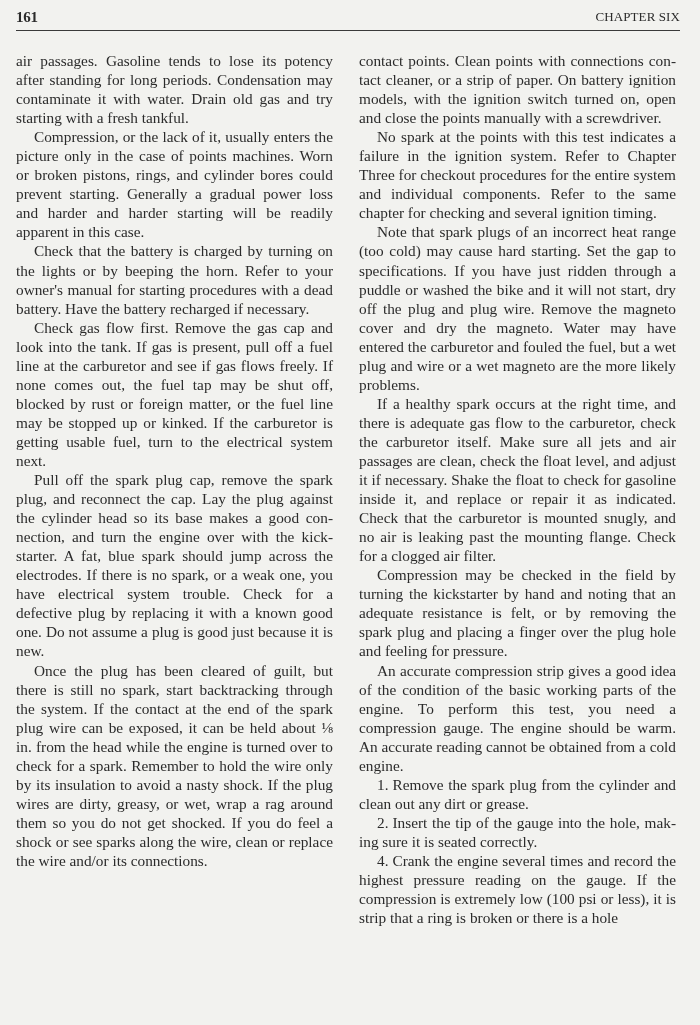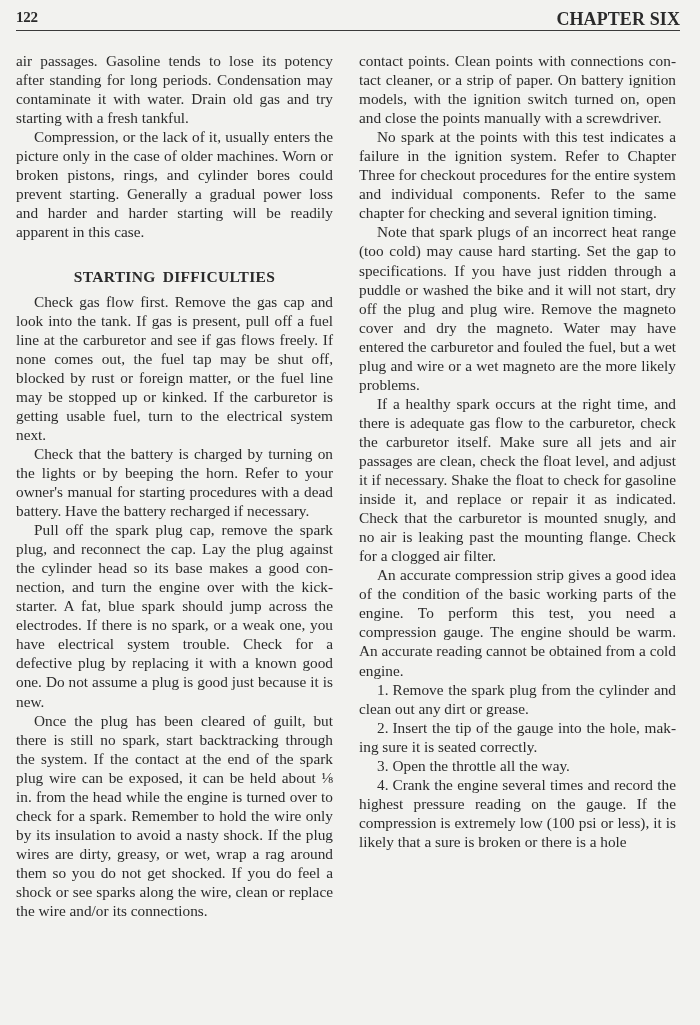--- a/index.html
+++ b/index.html
@@ -28,22 +28,22 @@
     left: 0;
     top: 3px;
     font-size: 15px;
     font-weight: bold;
     letter-spacing: -0.2px;
   }
   .chapter-title {
     position: absolute;
     right: 0;
     top: 3px;
-    font-size: 18px;
-    font-weight: bold;
+    font-size: 13px;
+    font-weight: normal;
     letter-spacing: 0.1px;
   }
   .column {
     position: absolute;
     top: 51px;
     width: 317px;
     font-size: 15.3px;
     line-height: 19.05px;
     text-align: justify;
     hyphens: manual;
@@ -66,39 +66,38 @@
   .step {
     margin: 2px 0 0 0;
     text-indent: 0;
   }
   .step .num { margin-right: 4px; }
 </style>
 </head>
 <body>
 
 <div class="page-header">
-  <span class="page-number">122</span>
+  <span class="page-number">161</span>
   <span class="chapter-title">CHAPTER SIX</span>
 </div>
 
 <div class="column col-left">
   <p class="noindent">air passages. Gasoline tends to lose its potency after standing for long periods. Condensation may contaminate it with water. Drain old gas and try starting with a fresh tankful.</p>
-  <p>Compression, or the lack of it, usually enters the picture only in the case of older machines. Worn or broken pistons, rings, and cylinder bores could prevent starting. Generally a grad­ual power loss and harder and harder starting will be readily apparent in this case.</p>
-  <h2 class="section-heading">STARTING DIFFICULTIES</h2>
+  <p>Compression, or the lack of it, usually enters the picture only in the case of points machines. Worn or broken pistons, rings, and cylinder bores could prevent starting. Generally a grad­ual power loss and harder and harder starting will be readily apparent in this case.</p>
+  <p>Check that the battery is charged by turning on the lights or by beeping the horn. Refer to your owner's manual for starting procedures with a dead battery. Have the battery recharged if necessary.</p>
   <p>Check gas flow first. Remove the gas cap and look into the tank. If gas is present, pull off a fuel line at the carburetor and see if gas flows freely. If none comes out, the fuel tap may be shut off, blocked by rust or foreign matter, or the fuel line may be stopped up or kinked. If the carburetor is getting usable fuel, turn to the electrical system next.</p>
-  <p>Check that the battery is charged by turning on the lights or by beeping the horn. Refer to your owner's manual for starting procedures with a dead battery. Have the battery recharged if necessary.</p>
   <p>Pull off the spark plug cap, remove the spark plug, and reconnect the cap. Lay the plug against the cylinder head so its base makes a good con­nection, and turn the engine over with the kick­starter. A fat, blue spark should jump across the electrodes. If there is no spark, or a weak one, you have electrical system trouble. Check for a defective plug by replacing it with a known good one. Do not assume a plug is good just because it is new.</p>
   <p>Once the plug has been cleared of guilt, but there is still no spark, start backtracking through the system. If the contact at the end of the spark plug wire can be exposed, it can be held about ⅛ in. from the head while the engine is turned over to check for a spark. Remember to hold the wire only by its insulation to avoid a nasty shock. If the plug wires are dirty, greasy, or wet, wrap a rag around them so you do not get shocked. If you do feel a shock or see sparks along the wire, clean or replace the wire and/or its connections.</p>
 </div>
 
 <div class="column col-right">
   <p class="noindent">contact points. Clean points with connections con­tact cleaner, or a strip of paper. On battery igni­tion models, with the ignition switch turned on, open and close the points manually with a screwdriver.</p>
   <p>No spark at the points with this test indicates a failure in the ignition system. Refer to Chapter Three for checkout procedures for the entire system and individual components. Refer to the same chapter for checking and several ignition timing.</p>
   <p>Note that spark plugs of an incorrect heat range (too cold) may cause hard starting. Set the gap to specifications. If you have just ridden through a puddle or washed the bike and it will not start, dry off the plug and plug wire. Remove the magneto cover and dry the magneto. Water may have entered the carburetor and fouled the fuel, but a wet plug and wire or a wet magneto are the more likely problems.</p>
   <p>If a healthy spark occurs at the right time, and there is adequate gas flow to the carburetor, check the carburetor itself. Make sure all jets and air passages are clean, check the float level, and adjust it if necessary. Shake the float to check for gasoline inside it, and replace or re­pair it as indicated. Check that the carburetor is mounted snugly, and no air is leaking past the mounting flange. Check for a clogged air filter.</p>
+  <p>Compression may be checked in the field by turning the kickstarter by hand and noting that an adequate resistance is felt, or by removing the spark plug and placing a finger over the plug hole and feeling for pressure.</p>
   <p>An accurate compression strip gives a good idea of the condition of the basic working parts of the engine. To perform this test, you need a compression gauge. The engine should be warm. An accurate reading cannot be obtained from a cold engine.</p>
   <div>
     <p class="step"><span class="num">1.</span><span>Remove the spark plug from the cylinder and clean out any dirt or grease.</span></p>
     <p class="step"><span class="num">2.</span><span>Insert the tip of the gauge into the hole, mak­ing sure it is seated correctly.</span></p>
-    <p class="step"><span class="num">3.</span><span>Open the throttle all the way.</span></p>
-    <p class="step"><span class="num">4.</span><span>Crank the engine several times and record the highest pressure reading on the gauge. If the compression is extremely low (100 psi or less), it is likely that a sure is broken or there is a hole</span></p>
+    <p class="step"><span class="num">4.</span><span>Crank the engine several times and record the highest pressure reading on the gauge. If the compression is extremely low (100 psi or less), it is strip that a ring is broken or there is a hole</span></p>
   </div>
 </div>
 
 </body></html>

